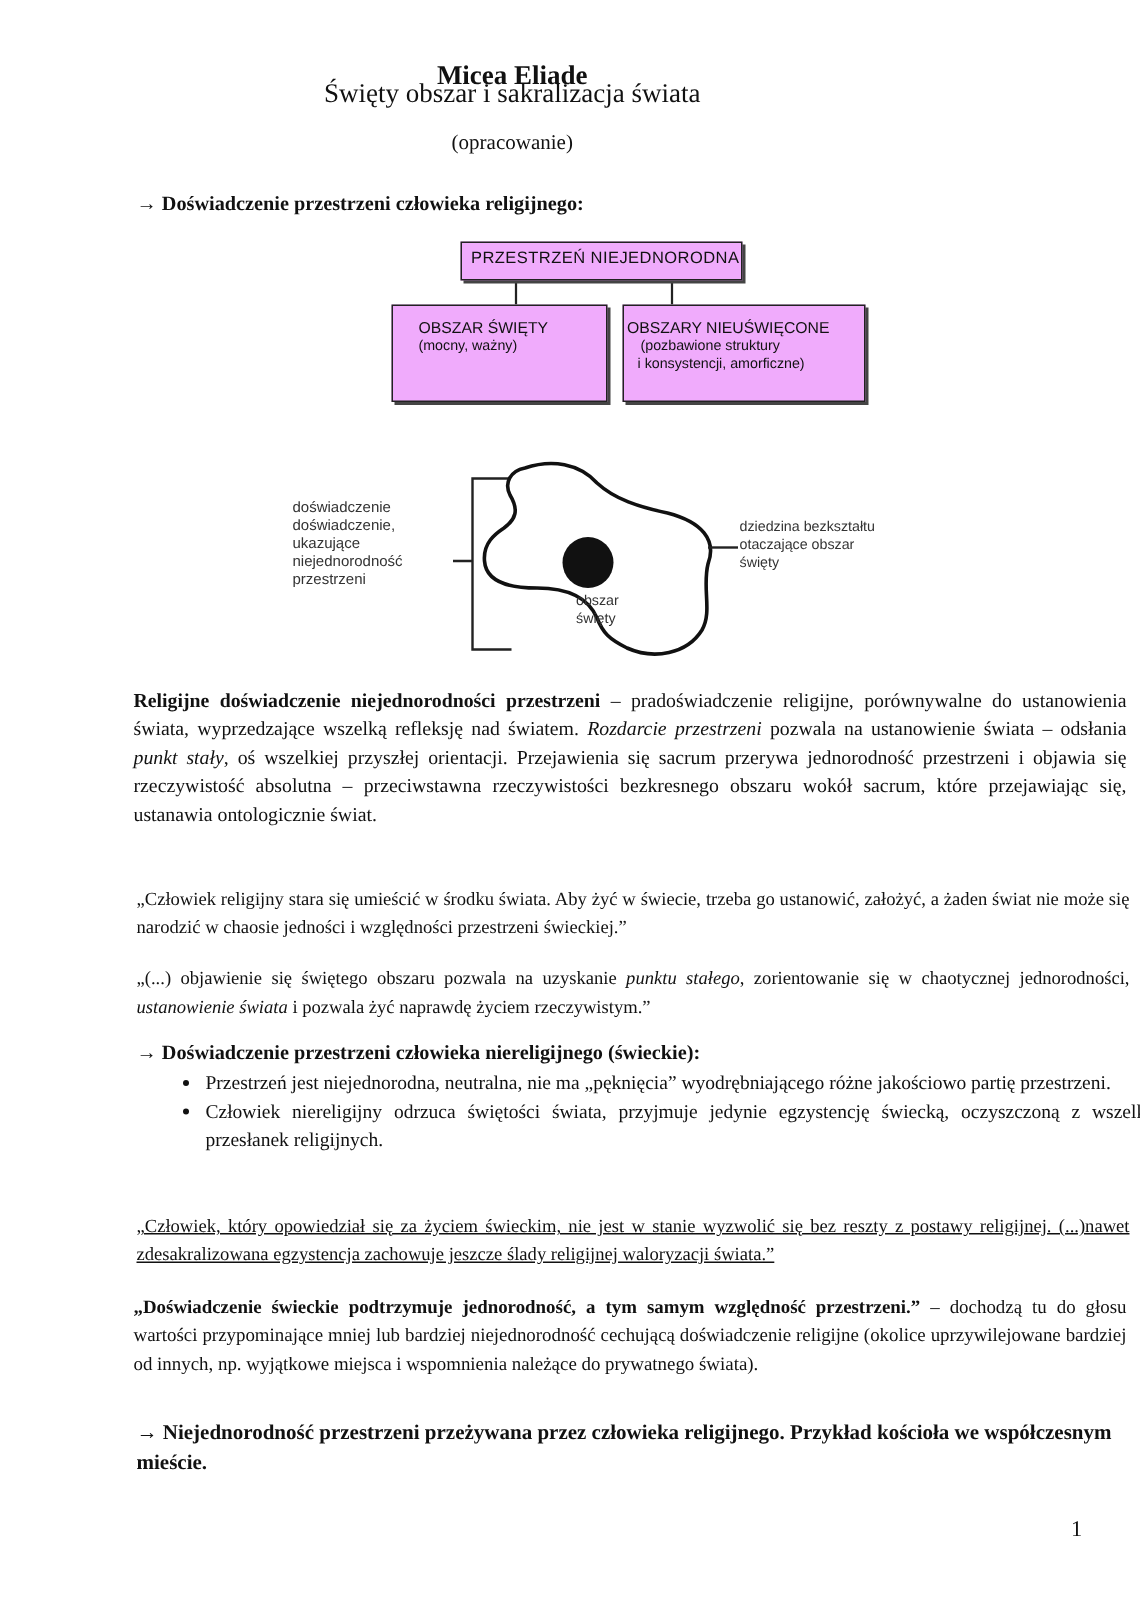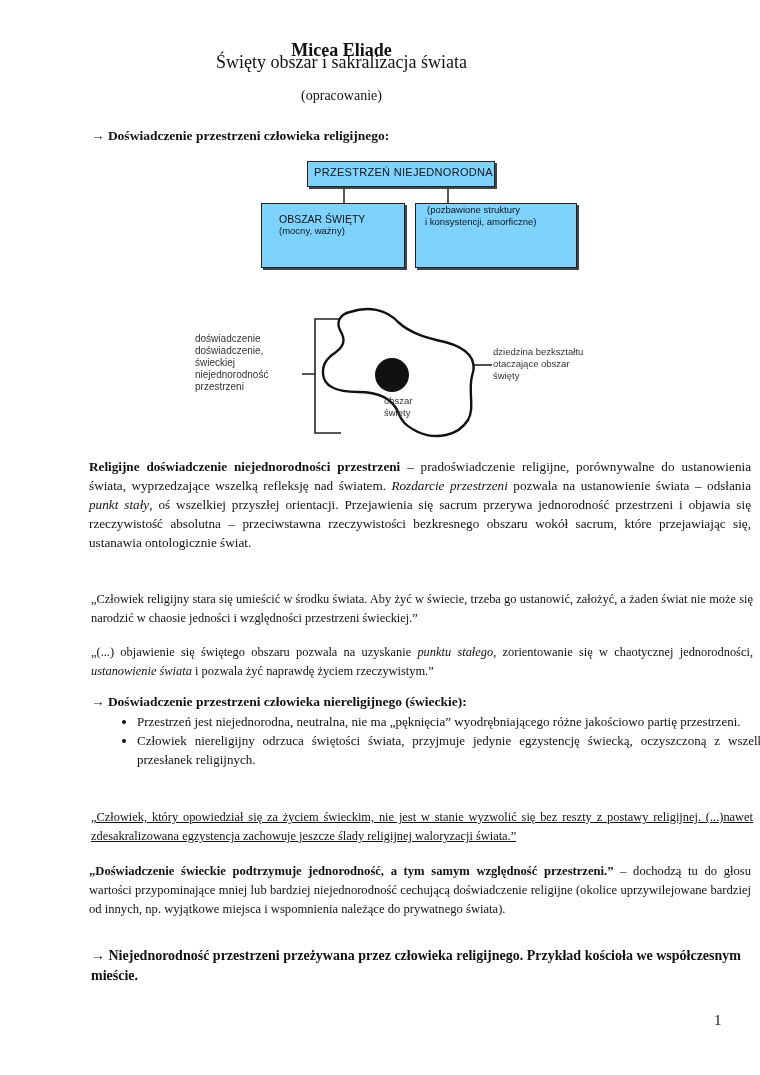--- a/index.html
+++ b/index.html
@@ -7,21 +7,21 @@
   .title { position: absolute; left: 0; width: 683px; text-align: center; }
   #t1 { top: 40px; font-size: 18px; font-weight: bold; }
   #t2 { top: 52px; font-size: 18px; font-weight: normal; }
   #t3 { top: 88px; font-size: 14px; }
   .h { position: absolute; left: 91px; font-weight: bold; font-size: 13.5px; }
   .para { position: absolute; left: 89px; width: 662px; font-size: 13.2px; line-height: 19px; text-align: justify; }
   .quote { position: absolute; left: 91px; width: 662px; font-size: 12.4px; line-height: 19px; text-align: justify; }
   ul.bul { position: absolute; left: 110px; width: 643px; top: 712px; margin: 0; padding: 0 0 0 27px; font-size: 13px; line-height: 19px; text-align: justify; }
   ul.bul li { margin: 0; }
   .diag-text { font-family: "Liberation Sans", "DejaVu Sans", sans-serif; }
-  .box { position: absolute; border: 1.5px solid #222; background: #7dd3fc; box-shadow: 2px 2px 0 #444; }
+  .box { position: absolute; border: 1.5px solid #222; background: #f0abfc; box-shadow: 2px 2px 0 #444; }
   .pagenum { position: absolute; left: 714px; top: 1012px; font-size: 15px; }
 </style>
 </head>
 <body>
 
 <div class="title" id="t1">Micea Eliade</div>
 <div class="title" id="t2">Święty obszar i sakralizacja świata</div>
 <div class="title" id="t3">(opracowanie)</div>
 
 <div class="h" style="top:128px;">
@@ -35,36 +35,37 @@
     <line x1="448" y1="187" x2="448" y2="203" stroke="#222" stroke-width="1.5"></line>
   </svg>
   <div class="box diag-text" style="left:307px;top:161px;width:186px;height:24px;">
     <div style="font-size:11px;letter-spacing:0.3px;padding:4px 0 0 6px;">PRZESTRZEŃ NIEJEDNORODNA</div>
   </div>
   <div class="box diag-text" style="left:261px;top:203px;width:142px;height:63px;">
     <div style="font-size:10.5px;padding:9px 0 0 17px;">OBSZAR ŚWIĘTY</div>
     <div style="font-size:9.5px;padding:0 0 0 17px;">(mocny, ważny)</div>
   </div>
   <div class="box diag-text" style="left:415px;top:203px;width:160px;height:63px;">
+    <div style="font-size:10.5px;padding:9px 0 0 2px;">OBSZARY NIEUŚWIĘCONE</div>
     <div style="font-size:9.5px;padding:0 10px 0 11px;line-height:12px;">(pozbawione struktury</div>
     <div style="font-size:9.5px;padding:0 4px 0 9px;line-height:12px;">i konsystencji, amorficzne)</div>
   </div>
 </div>
 
 <div>
   <svg width="760" height="450" style="position:absolute;left:0;top:0;">
     <path d="M341,319 L315,319 L315,433 L341,433 M315,374 L302,374" fill="none" stroke="#222" stroke-width="1.6"></path>
     <path d="M350,312 C368,306 386,309 398,322 C410,333 426,338 445,342 C468,348 478,360 472,376 C468,392 475,408 468,420 C458,436 436,440 418,432 C406,426 402,422 398,412 C392,398 378,392 358,392 C340,392 324,388 323,374 C322,362 330,356 336,352 C344,346 346,340 340,330 C336,322 340,314 350,312 Z" fill="#fff" stroke="#111" stroke-width="2.4"></path>
     <line x1="472" y1="365" x2="492" y2="365" stroke="#222" stroke-width="1.6"></line>
     <circle cx="392" cy="375" r="17" fill="#111"></circle>
   </svg>
   <div class="diag-text" style="position:absolute;left:195px;top:333px;font-size:10px;line-height:12px;color:#333;">
     <div>doświadczenie</div>
     <div>doświadczenie,</div>
-    <div>świeckiej</div>
+    <div>ukazujące</div>
     <div>niejednorodność</div>
     <div>przestrzeni</div>
   </div>
   <div class="diag-text" style="position:absolute;left:384px;top:395px;font-size:9.5px;line-height:12px;color:#333;">
     <div>obszar</div>
     <div>święty</div>
   </div>
   <div class="diag-text" style="position:absolute;left:493px;top:346px;font-size:9.5px;line-height:12px;color:#333;">
     <div>dziedzina bezkształtu</div>
     <div>otaczające obszar</div>

